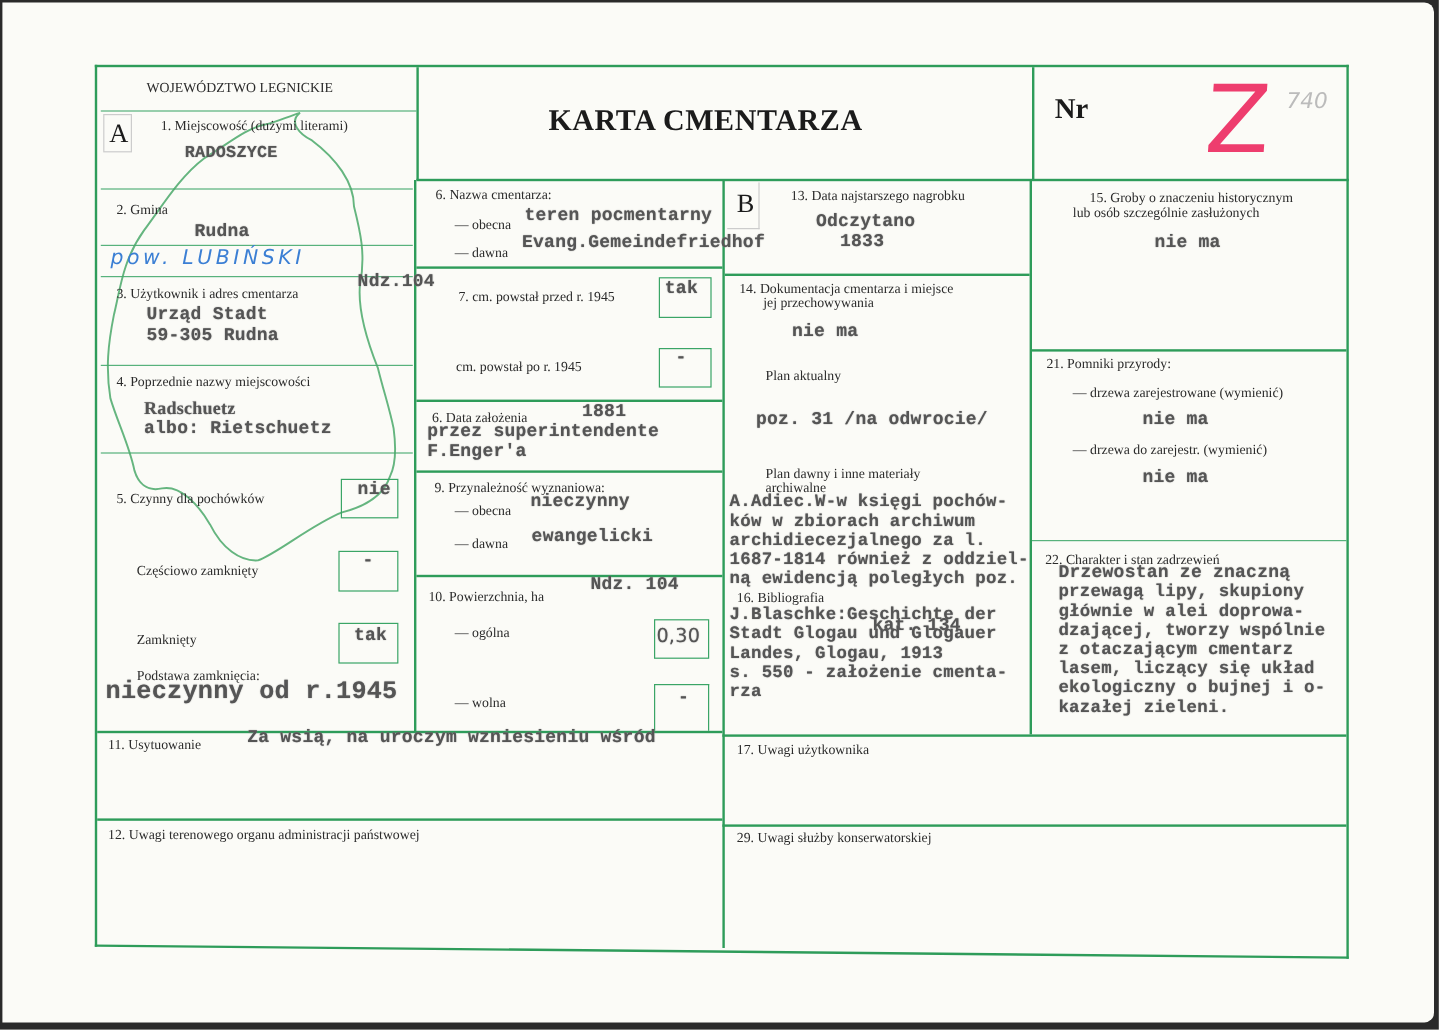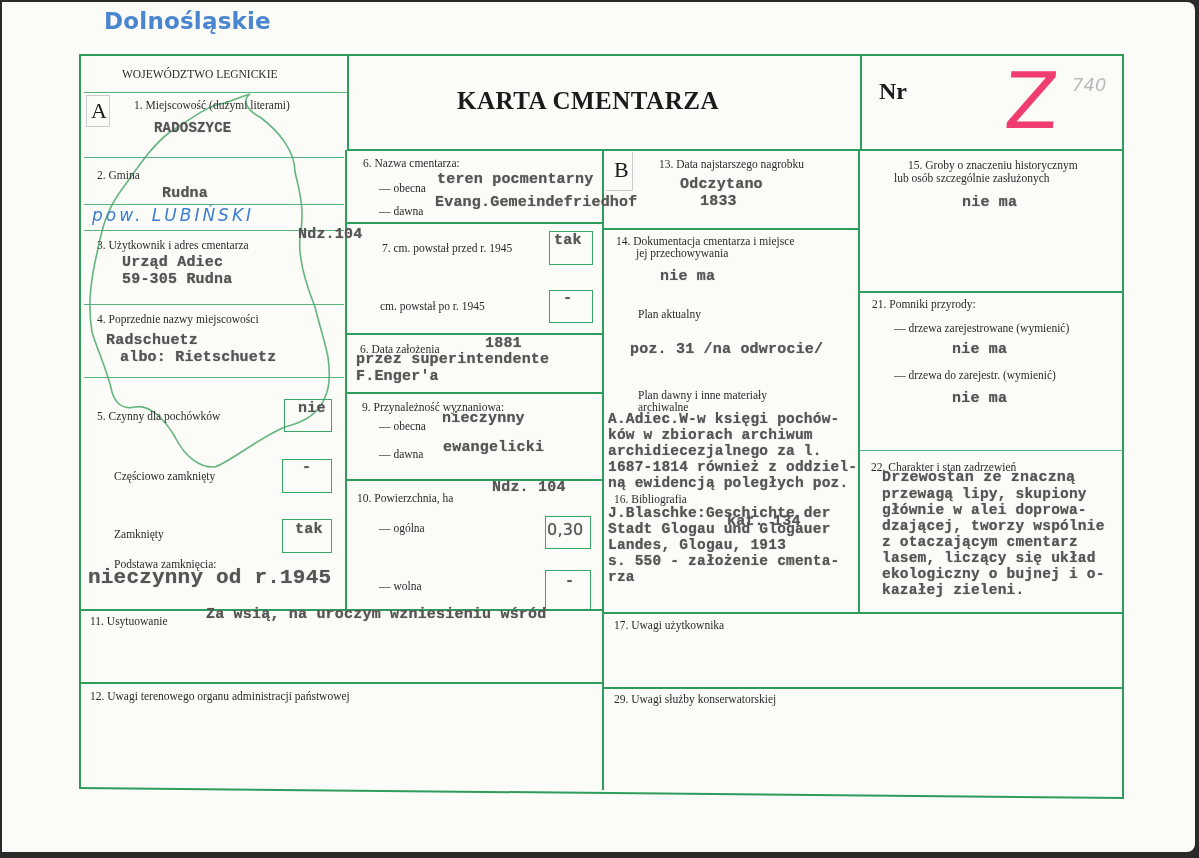--- a/index.html
+++ b/index.html
@@ -46,21 +46,20 @@
     font-family:"DejaVu Sans", sans-serif; font-style:italic;
     font-size:17px; color:#3b7fd4; letter-spacing:3px;
   }
   .sec-letter { position:absolute; font-family:"Liberation Serif", serif; font-size:22px; color:#1b1b1b; }
 </style>
 </head>
 <body>
 
 <div class="sheet">
 
-  <div class="stamp">Dolnośląskie</div>
 
   <div class="g" style="left:77px;top:52px;width:1045px;height:2px;"></div>
   <div class="g" style="left:77px;top:52px;width:2px;height:735px;"></div>
   <div class="g" style="left:1120px;top:52px;width:2px;height:745px;"></div>
   <div class="g" style="left:77px;top:785px;width:1045px;height:2px;transform:rotate(0.55deg);transform-origin:left;"></div>
 
   <div class="g" style="left:345px;top:54px;width:2px;height:94px;"></div>
   <div class="g" style="left:858px;top:54px;width:2px;height:94px;"></div>
   <div class="g" style="left:345px;top:147px;width:777px;height:2px;"></div>
   <div class="gl" style="left:82px;top:90px;width:263px;height:1px;"></div>
@@ -105,25 +104,25 @@
   <div class="lbl" style="left:132px;top:97px;">1. Miejscowość (dużymi literami)</div>
   <div class="tw" style="left:152px;top:118px;font-size:14px;">RADOSZYCE</div>
 
   <div class="lbl" style="left:95px;top:167px;">2. Gmina</div>
   <div class="tw" style="left:160px;top:184px;">Rudna</div>
 
   <div class="blue-hand">pow. LUBIŃSKI</div>
   <div class="tw" style="left:296px;top:225px;font-size:15px;">Ndz.104</div>
 
   <div class="lbl" style="left:95px;top:237px;">3. Użytkownik i adres cmentarza</div>
-  <div class="tw" style="left:120px;top:253px;">Urząd Adiec</div>
+  <div class="tw" style="left:120px;top:253px;">Urząd Stadt</div>
   <div class="tw" style="left:120px;top:270px;">59-305 Rudna</div>
 
   <div class="lbl" style="left:95px;top:311px;">4. Poprzednie nazwy miejscowości</div>
-  <div class="tw" style="left:104px;top:331px;">Radschuetz</div>
+  <div class="tw" style="left:118px;top:331px;font-family:Liberation Serif, serif;">Radschuetz</div>
   <div class="tw" style="left:118px;top:348px;">albo: Rietschuetz</div>
 
   <div class="lbl" style="left:95px;top:408px;">5. Czynny dla pochówków</div>
   <div class="box" style="left:282px;top:397px;width:46px;height:31px;"></div>
   <div class="tw" style="left:296px;top:399px;">nie</div>
 
   <div class="lbl" style="left:112px;top:468px;">Częściowo zamknięty</div>
   <div class="box" style="left:280px;top:457px;width:48px;height:32px;"></div>
   <div class="tw" style="left:300px;top:458px;">-</div>
 

